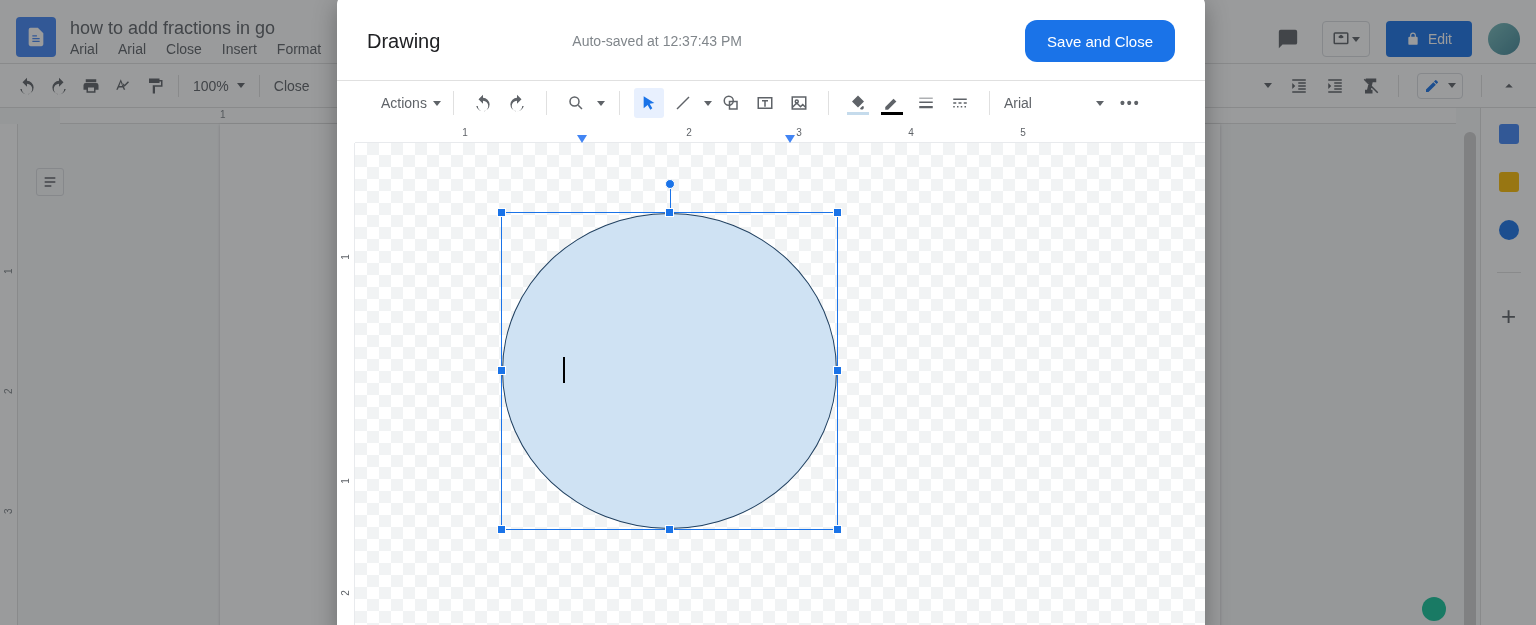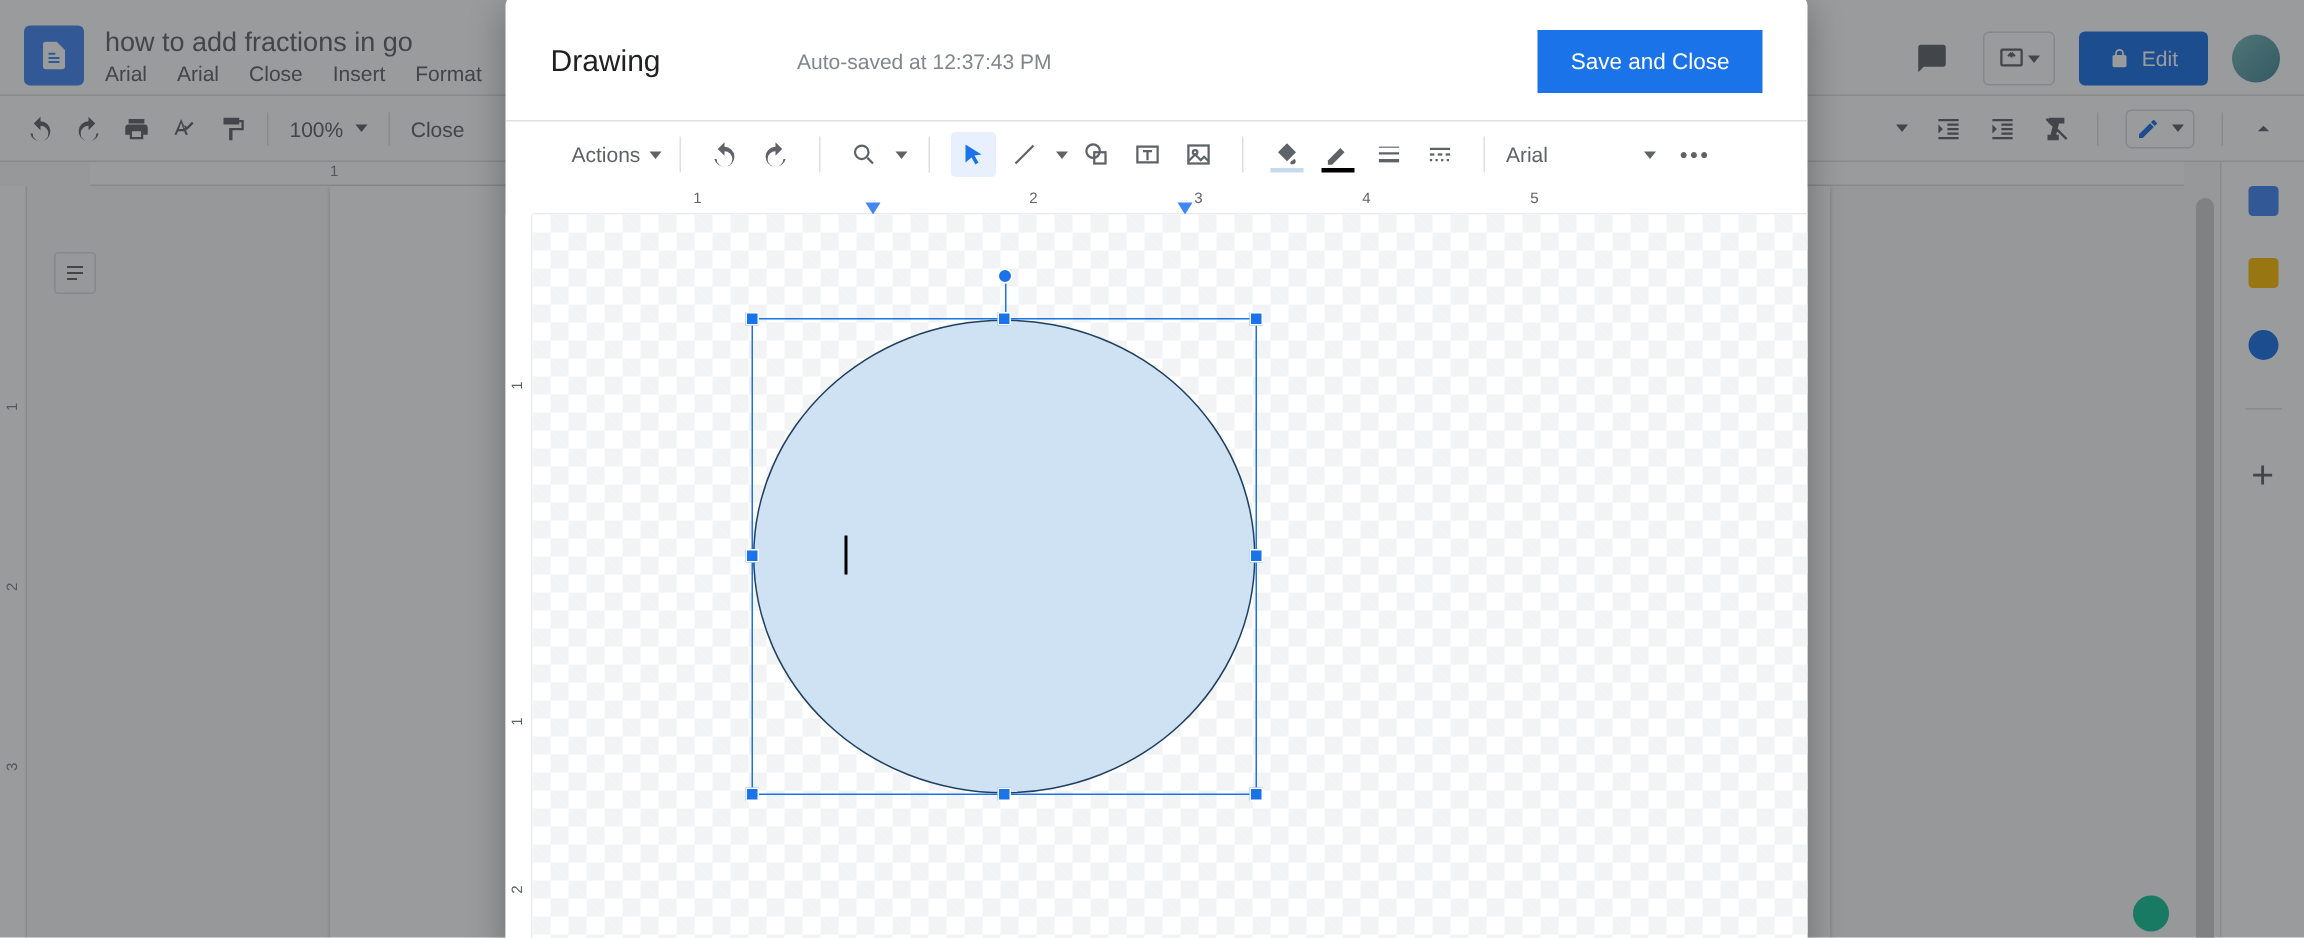--- a/index.html
+++ b/index.html
@@ -39,22 +39,22 @@
   .sep-line { width:24px; height:1px; background:#e0e0e0; margin-top:4px;}
   .scrollbar-track{position:absolute;right:60px;top:24px;bottom:8px;width:12px;background:#f1f1f1;border-radius:6px;}
   .scrollbar-thumb{position:absolute;left:0;right:0;top:0;height:500px;background:#cfcfcf;border-radius:6px;}
 
   .backdrop { position:absolute; inset:0; background:rgba(32,33,36,.45); }
 
   
   .dialog { position:absolute; left:337px; top:-4px; width:868px; height:640px; background:#fff; border-radius:8px; box-shadow:0 8px 24px rgba(0,0,0,.3); overflow:hidden; display:flex; flex-direction:column;}
   .dlg-header { display:flex; align-items:center; padding:24px 30px 18px; gap:24px;}
   .dlg-title { font-size:20px; color:#202124; font-weight:400;}
-  .dlg-status { color:#80868b; font-size:14px; margin-left:67px;}
-  .dlg-save { margin-left:auto; background:#1a73e8; color:#fff; border:none; font-weight:500; font-size:15px; height:42px; padding:0 22px; border-radius:0; cursor:pointer;}
+  .dlg-status { color:#80868b; font-size:14px; margin-left:108px;}
+  .dlg-save { margin-left:auto; background:#1a73e8; color:#fff; border:none; font-weight:500; font-size:15px; height:42px; padding:0 22px; border-radius:12px; cursor:pointer;}
   .dlg-sep { height:1px; background:#e0e0e0;}
   .dlg-toolbar { height:44px; display:flex; align-items:center; padding:0 20px; gap:4px; font-size:14px; color:#5f6368;}
   .dlg-toolbar .grp { display:flex; align-items:center; gap:4px; padding:0 6px;}
   .dlg-toolbar .vsep { width:1px; height:24px; background:#e0e0e0; margin:0 4px;}
   .tb-btn { width:30px; height:30px; display:flex; align-items:center; justify-content:center; border-radius:3px; cursor:pointer; color:#5f6368;}
   .tb-btn.sel { background:#e8f0fe; color:#1a73e8;}
   .actions-btn { display:flex; align-items:center; gap:4px; cursor:pointer; padding:0 4px;margin-left:20px;}
   .font-select { display:flex; align-items:center; justify-content:space-between; width:112px; padding:0 6px; cursor:pointer;}
   .more-dots { letter-spacing:2px; font-weight:bold; cursor:pointer; padding:0 6px;}
   .line-color-btn { position:relative; }

